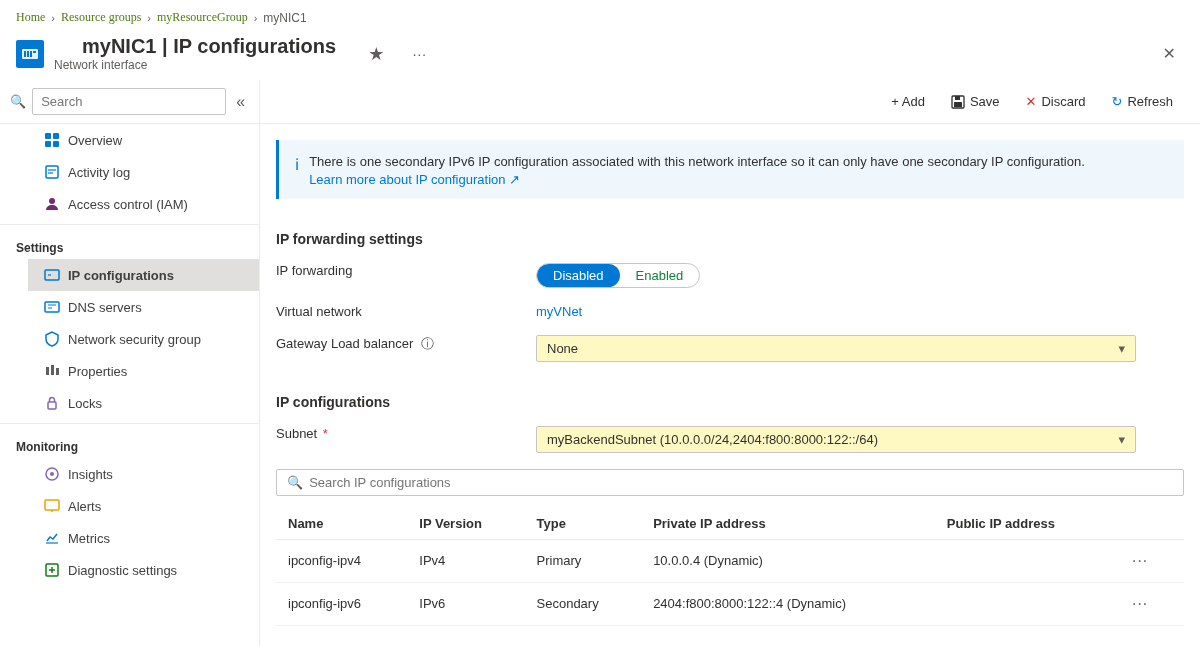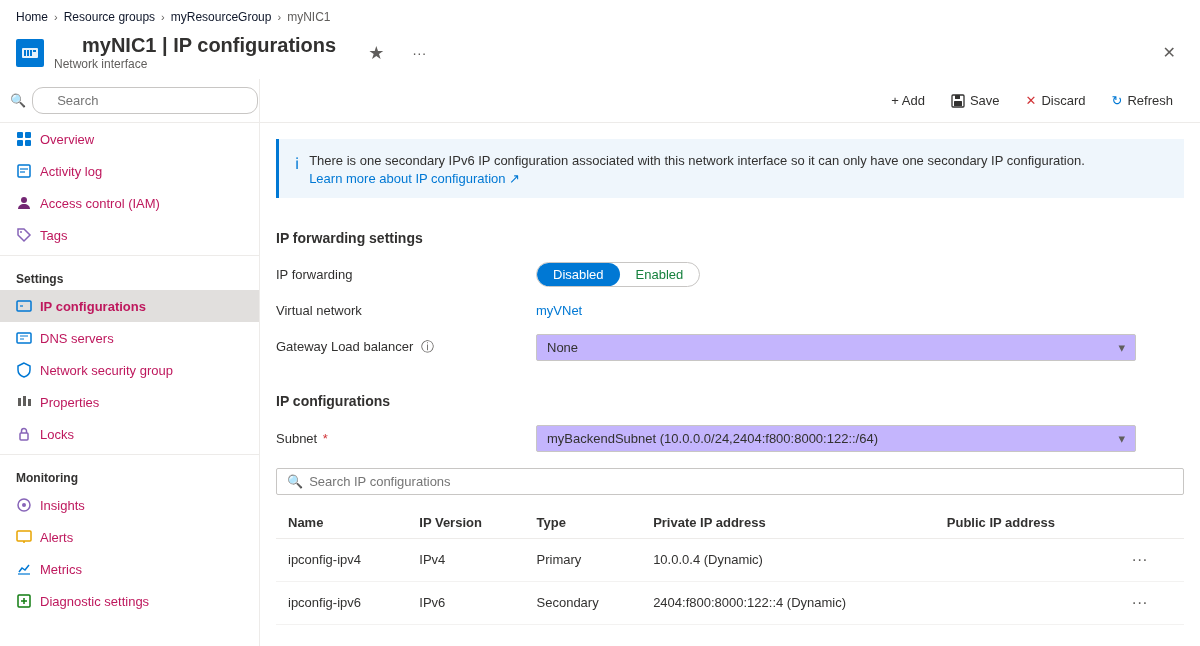--- a/index.html
+++ b/index.html
@@ -2,45 +2,45 @@
 <html><head>
   <meta charset="utf-8">
   <style>
     * { box-sizing: border-box; margin: 0; padding: 0; }
     body { font-family: 'Segoe UI', Arial, sans-serif; font-size: 13px; color: #323130; background: #f3f2f1; }
 
     .app-window { width: 1200px; height: 646px; background: #fff; display: flex; flex-direction: column; overflow: hidden; position: relative; }
 
     
     .breadcrumb { display: flex; align-items: center; gap: 6px; padding: 10px 16px 6px; font-size: 12px; color: #605e5c; background: #fff; }
-    .breadcrumb a { color: #0f172a; text-decoration: none; }
+    .breadcrumb a { color: #4d7c0f; text-decoration: none; font-family: Liberation Serif, serif; }
     .breadcrumb-sep { color: #605e5c; font-size: 11px; }
 
     
     .page-header { display: flex; align-items: center; gap: 10px; padding: 4px 16px 8px; background: #fff; }
     .page-header-icon { width: 28px; height: 28px; background: #0078d4; border-radius: 2px; display: flex; align-items: center; justify-content: center; }
     .page-header-icon svg { width: 18px; height: 18px; }
     .page-header-title { display: flex; flex-direction: column; }
     .page-header-title h1 { font-size: 20px; font-weight: 600; color: #323130; margin-left: 28px; }
     .page-header-title span { font-size: 12px; color: #605e5c; }
     .header-actions { display: flex; gap: 8px; margin-left: 8px; align-items: center; }
     .header-actions button { background: none; border: none; cursor: pointer; color: #605e5c; font-size: 16px; padding: 4px 6px; }
     .close-btn { margin-left: auto; background: none; border: none; cursor: pointer; font-size: 16px; color: #605e5c; padding: 4px 8px; }
 
     
     .main-layout { display: flex; flex: 1; overflow: hidden; }
 
     
     .sidebar { width: 260px; min-width: 260px; background: #fff; border-right: 1px solid #edebe9; display: flex; flex-direction: column; overflow-y: auto; }
 
     .sidebar-search { padding: 8px 10px; border-bottom: 1px solid #edebe9; display: flex; align-items: center; gap: 6px; }
-    .sidebar-search input { flex: 1; border: 1px solid #c8c6c4; border-radius: 11px; padding: 5px 24px; font-size: 13px; outline: none; }
+    .sidebar-search input { flex: 1; border: 1px solid #c8c6c4; border-radius: 2px; padding: 5px 8px; font-size: 13px; outline: none; }
     .collapse-btn { background: none; border: none; cursor: pointer; color: #605e5c; font-size: 16px; padding: 4px; }
 
-    .sidebar-item { display: flex; align-items: center; gap: 8px; padding: 8px 16px; cursor: pointer; font-size: 13px; color: #be185d; }
+    .sidebar-item { display: flex; align-items: center; gap: 8px; padding: 8px 16px; cursor: pointer; font-size: 13px; color: #404040; margin-left: 28px; }
     .sidebar-item.active { background: #e1dfdd; font-weight: 600; }
     .sidebar-item .icon { width: 16px; height: 16px; display: flex; align-items: center; justify-content: center; flex-shrink: 0; }
 
     .sidebar-section-label { padding: 12px 16px 4px; font-size: 12px; font-weight: 600; color: #323130; text-transform: none; }
 
     .sidebar-divider { height: 1px; background: #edebe9; margin: 4px 0; }
 
     
     .content { flex: 1; overflow-y: auto; background: #fff; }
 
@@ -51,34 +51,34 @@
     
     .info-banner { margin: 16px; padding: 12px 16px; background: #eff6fc; border-left: 3px solid #0078d4; display: flex; gap: 10px; align-items: flex-start; }
     .info-banner .info-icon { color: #0078d4; font-size: 16px; margin-top: 1px; flex-shrink: 0; }
     .info-banner p { font-size: 13px; color: #323130; line-height: 1.5; }
     .info-banner a { color: #0078d4; text-decoration: none; margin-top: 28px; }
 
     
     .form-section { padding: 16px; }
     .section-title { font-size: 14px; font-weight: 600; color: #323130; margin-bottom: 16px; }
 
-    .form-row { display: flex; align-items: center; margin-bottom: 16px; }
+    .form-row { display: flex; align-items: flex-start; margin-bottom: 16px; }
     .form-label { width: 260px; font-size: 13px; color: #323130; flex-shrink: 0; }
     .form-value { flex: 1; }
 
     
     .toggle-group { display: flex; border: 1px solid #c8c6c4; border-radius: 20px; overflow: hidden; width: fit-content; }
     .toggle-btn { padding: 4px 16px; font-size: 13px; cursor: pointer; border: none; background: none; color: #15803d; }
     .toggle-btn.active { background: #0078d4; color: #fff; border-radius: 20px; }
 
     
     .link { color: #0078d4; text-decoration: none; }
 
     
-    .dropdown { display: flex; align-items: center; border: 1px solid #c8c6c4; border-radius: 2px; padding: 5px 10px; background: #c4b5fd; width: 600px; cursor: pointer; justify-content: space-between; }
+    .dropdown { display: flex; align-items: center; border: 1px solid #c8c6c4; border-radius: 2px; padding: 5px 10px; background: #fef9c3; width: 600px; cursor: pointer; justify-content: space-between; }
 
     
     .ip-section { padding: 0 16px 16px; }
 
     .search-box { display: flex; align-items: center; gap: 6px; border: 1px solid #c8c6c4; border-radius: 2px; padding: 5px 10px; margin-bottom: 12px; width: 100%; }
     .search-box input { border: none; outline: none; flex: 1; font-size: 13px; }
 
     
     .ip-table { width: 100%; border-collapse: collapse; }
     .ip-table thead tr { border-bottom: 1px solid #edebe9; }
@@ -168,29 +168,20 @@
         <span>Activity log</span>
       </div>
       <div class="sidebar-item">
         <span class="icon icon-iam">
           <svg width="16" height="16" viewBox="0 0 16 16">
               <circle cx="8" cy="5" r="3" fill="#742774"></circle>
               <path d="M2 14c0-3 2.7-5 6-5s6 2 6 5" fill="#742774"></path>
             </svg>
         </span>
         <span>Access control (IAM)</span>
-      </div>
-      <div class="sidebar-item">
-        <span class="icon icon-tags">
-          <svg width="16" height="16" viewBox="0 0 16 16">
-              <path d="M2 2h6l6 6-6 6-6-6V2z" fill="none" stroke="#8764b8" stroke-width="1.5"></path>
-              <circle cx="5" cy="5" r="1" fill="#8764b8"></circle>
-            </svg>
-        </span>
-        <span>Tags</span>
       </div>
 
       <div class="sidebar-divider"></div>
       <div class="sidebar-section-label">Settings</div>
 
       <div class="sidebar-item active">
         <span class="icon icon-ipconfig">
           <svg width="16" height="16" viewBox="0 0 16 16">
               <rect x="1" y="3" width="14" height="10" rx="1" fill="none" stroke="#0078d4" stroke-width="1.5"></rect>
               <line x1="4" y1="8" x2="7" y2="8" stroke="#0078d4" stroke-width="1.2"></line>

